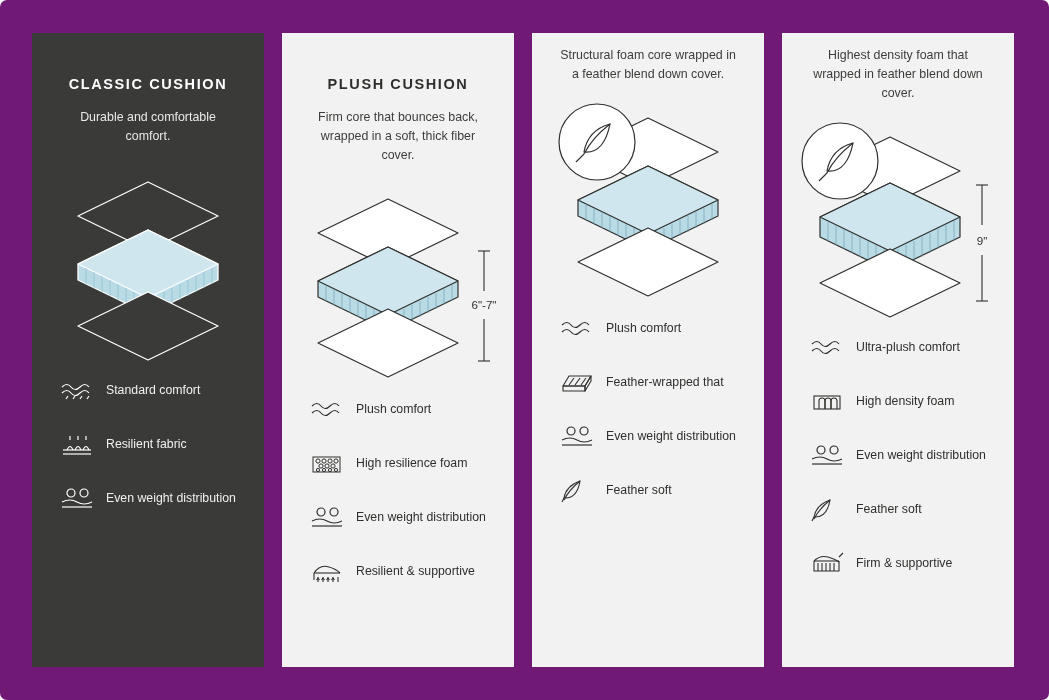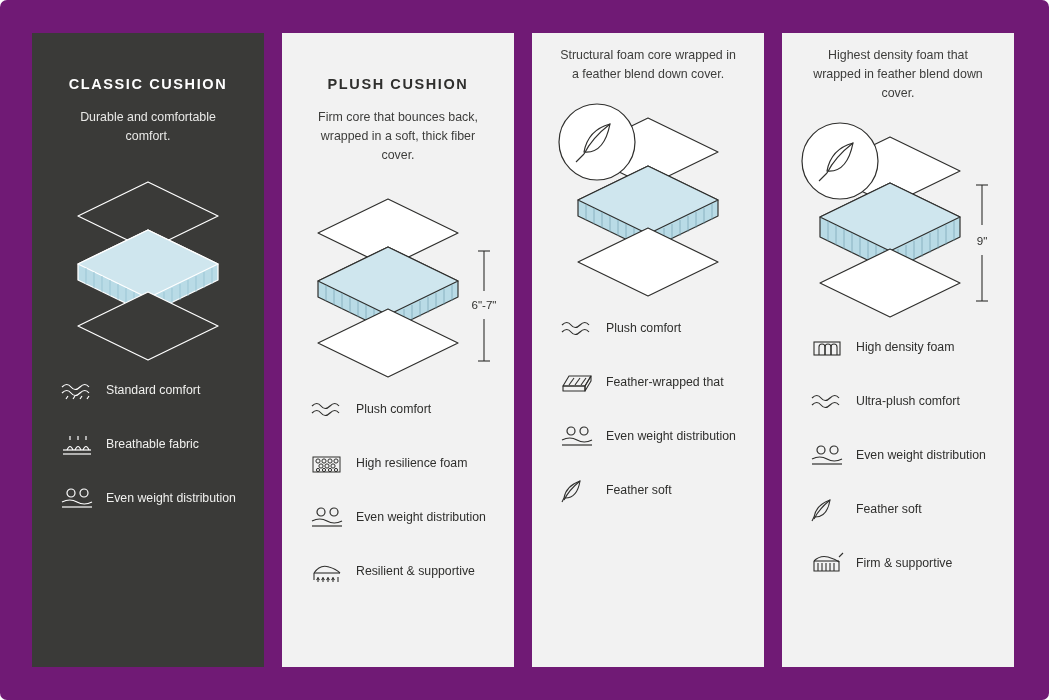--- a/index.html
+++ b/index.html
@@ -171,21 +171,21 @@
           <span class="f-icon">
             <svg width="34" height="26" viewBox="0 0 34 26" fill="none" stroke="#ffffff" stroke-width="1.2">
               <path d="M3 18 h28"></path>
               <path d="M3 22 h28"></path>
               <path d="M7 18 q3 -7 6 0"></path>
               <path d="M15 18 q3 -7 6 0"></path>
               <path d="M23 18 q3 -7 6 0"></path>
               <path d="M10 8 l0 -4 M18 8 l0 -4 M26 8 l0 -4"></path>
             </svg>
           </span>
-          <span class="f-label">Breathable fabric</span>
+          <span class="f-label">Resilient fabric</span>
         </div>
         <div class="feature">
           <span class="f-icon">
             <svg width="34" height="26" viewBox="0 0 34 26" fill="none" stroke="#ffffff" stroke-width="1.2">
               <circle cx="11" cy="7" r="4"></circle>
               <circle cx="24" cy="7" r="4"></circle>
               <path d="M2 16 q8 -4 15 0 t15 0"></path>
               <path d="M2 21 h30"></path>
             </svg>
           </span>
@@ -417,37 +417,37 @@
             <line x1="200" y1="146" x2="200" y2="192"></line>
             <line x1="194" y1="192" x2="206" y2="192"></line>
           </g>
           <text class="dim-label" x="200" y="136" text-anchor="middle">9"</text>
         </svg>
       </div>
 
       <div class="features">
         <div class="feature">
           <span class="f-icon">
+            <svg width="34" height="20" viewBox="0 0 34 20" fill="none" stroke="#2f2f2d" stroke-width="1.2">
+              <path d="M2 6 q5 -5 9 0 t9 0 t9 0"></path>
+              <path d="M2 13 q5 -5 9 0 t9 0 t9 0"></path>
+            </svg>
+          </span>
+          <span class="f-label">Ultra-plush comfort</span>
+        </div>
+        <div class="feature">
+          <span class="f-icon">
             <svg width="34" height="24" viewBox="0 0 34 24" fill="none" stroke="#2f2f2d" stroke-width="1.1">
               <rect x="4" y="6" width="26" height="13"></rect>
               <path d="M9 19 v-8 q0 -3 3 -3 t3 3 v8"></path>
               <path d="M15 19 v-8 q0 -3 3 -3 t3 3 v8"></path>
               <path d="M21 19 v-8 q0 -3 3 -3 t3 3 v8"></path>
             </svg>
           </span>
           <span class="f-label">High density foam</span>
-        </div>
-        <div class="feature">
-          <span class="f-icon">
-            <svg width="34" height="20" viewBox="0 0 34 20" fill="none" stroke="#2f2f2d" stroke-width="1.2">
-              <path d="M2 6 q5 -5 9 0 t9 0 t9 0"></path>
-              <path d="M2 13 q5 -5 9 0 t9 0 t9 0"></path>
-            </svg>
-          </span>
-          <span class="f-label">Ultra-plush comfort</span>
         </div>
         <div class="feature">
           <span class="f-icon">
             <svg width="34" height="26" viewBox="0 0 34 26" fill="none" stroke="#2f2f2d" stroke-width="1.2">
               <circle cx="11" cy="7" r="4"></circle>
               <circle cx="24" cy="7" r="4"></circle>
               <path d="M2 16 q8 -4 15 0 t15 0"></path>
               <path d="M2 21 h30"></path>
             </svg>
           </span>

